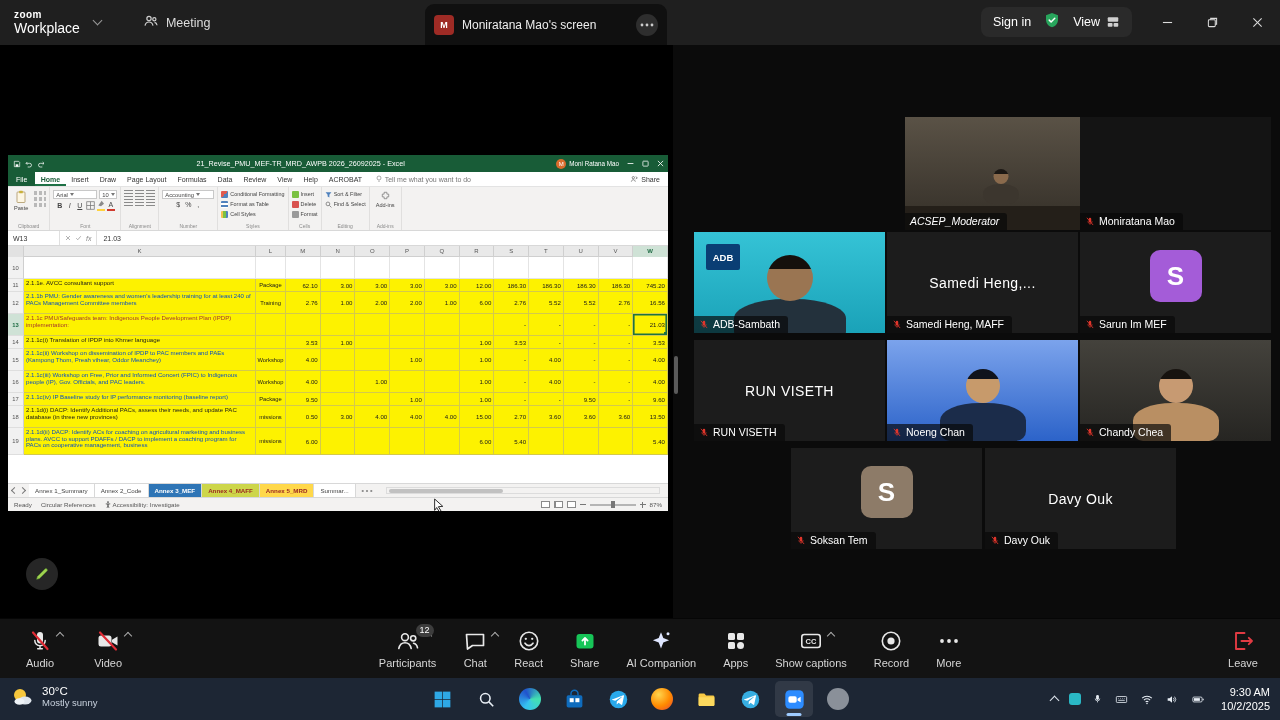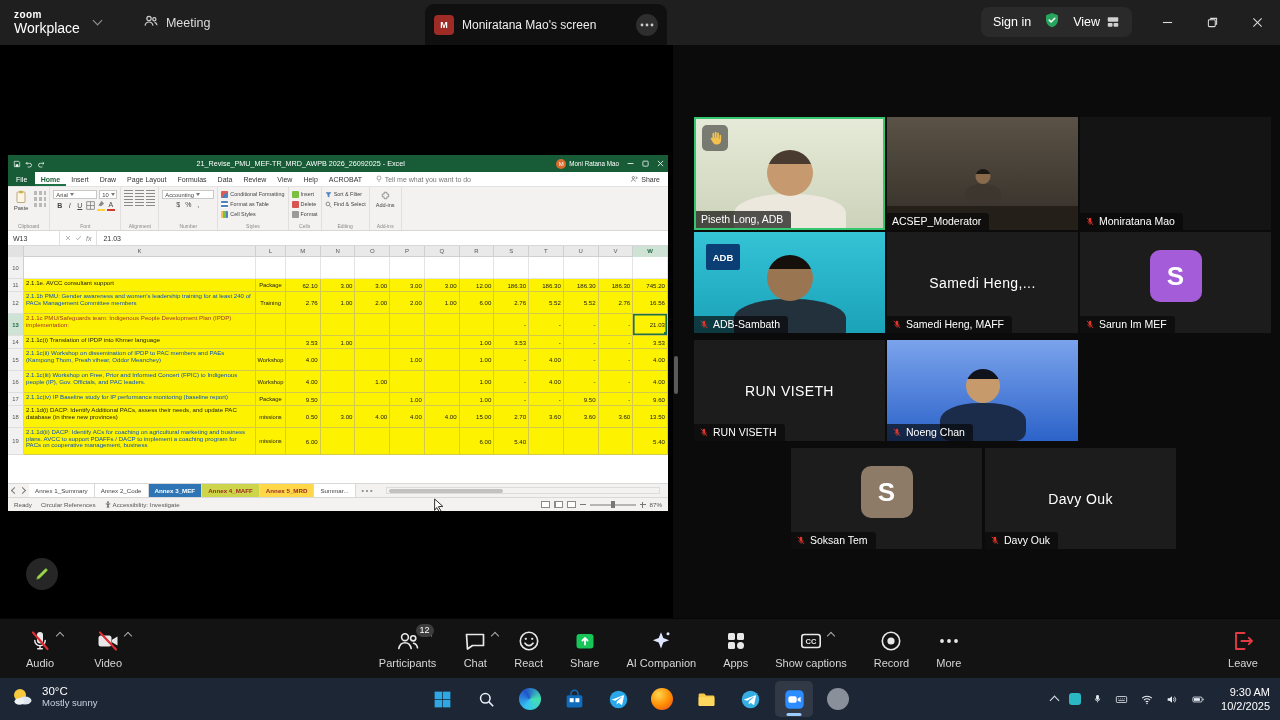--- a/index.html
+++ b/index.html
@@ -681,35 +681,21 @@
   </div>
 
   <div class="cursor">
     <svg width="13" height="15" viewBox="0 0 16 18">
         <path d="M2 1l10 9-5.4.5 3.2 5-2.2 1-3.1-5L2 15z" fill="#fff" stroke="#000" stroke-width="1"></path>
       </svg>
   </div>
 
   <div class="gallery" id="gallery">
     <div class="gal-scroll"></div>
-  <div class="tile activeb" style="left: 21px; top: 72px; width: 191px; height: 113px;">
-        <div class="pwrap" style="background: linear-gradient(rgb(230, 234, 216), rgb(204, 211, 186));">
-          <div class="pbody" style="width: 112px; height: 42px; bottom: -8px; background: rgb(236, 232, 222);"></div>
-          <div class="phead" style="width: 46px; height: 46px; bottom: 32px; background: linear-gradient(rgb(74, 59, 48) 0px, rgb(74, 59, 48) 30%, rgb(198, 154, 110) 30%);"></div>
-        </div>
-        <div class="hand-badge">
-          <svg viewBox="0 0 24 24" width="16" height="16">
-            <path fill="#f2c14e" d="M8.2 12.5V5.6c0-.75.6-1.35 1.35-1.35s1.35.6 1.35 1.35v5.9h.8V3.9c0-.75.6-1.35 1.35-1.35s1.35.6 1.35 1.35v7.6h.8V5.1c0-.75.6-1.35 1.35-1.35s1.35.6 1.35 1.35v7.9h.8V8.3c0-.7.55-1.25 1.25-1.25s1.25.55 1.25 1.25v7.1c0 3.9-2.7 6.5-6.5 6.5-2.9 0-4.6-1.2-6.1-3.7l-2.8-4.6c-.4-.65-.2-1.5.45-1.9.6-.37 1.4-.2 1.85.4l1.6 2.1z"></path>
-          </svg>
-        </div>
-        <div class="tile-name">
-          <span>Piseth Long, ADB</span>
-        </div>
-      </div>
-      <div class="tile" style="left: 214px; top: 72px; width: 191px; height: 113px;">
+      <div class="tile" style="left: 232px; top: 72px; width: 191px; height: 113px; font-style: italic;">
         <div class="pwrap" style="background: linear-gradient(rgb(90, 82, 70), rgb(51, 46, 39));">
           <div class="desk" style="height: 24px;"></div>
           <div class="pbody" style="width: 36px; height: 20px; bottom: 26px; background: rgb(60, 54, 46);"></div>
           <div class="phead" style="width: 15px; height: 15px; bottom: 46px; background: linear-gradient(rgb(28, 24, 20) 0px, rgb(28, 24, 20) 30%, rgb(138, 106, 76) 30%);"></div>
         </div>
         <div class="tile-name">
           <span>ACSEP_Moderator</span>
         </div>
       </div>
       <div class="tile darktile" style="left: 407px; top: 72px; width: 191px; height: 113px;">
@@ -787,20 +773,36 @@
         </div>
         <div class="tile-name">
           <span class="mic">
             <svg viewBox="0 0 24 24" width="10" height="11">
               <path fill="#e0352b" d="M12 14.5a3 3 0 0 0 3-3V6a3 3 0 1 0-6 0v5.5a3 3 0 0 0 3 3z"></path>
               <path d="M6.8 11.5a5.2 5.2 0 0 0 10.4 0M12 16.7v3.2" stroke="#e0352b" stroke-width="1.6" fill="none"></path>
               <line x1="4.5" y1="3" x2="19.5" y2="20.5" stroke="#e0352b" stroke-width="2"></line>
             </svg>
           </span>
           <span>Noeng Chan</span>
+        </div>
+      </div>
+      <div class="tile" style="left: 407px; top: 295px; width: 191px; height: 101px;">
+        <div class="pwrap" style="background: linear-gradient(rgb(68, 66, 60), rgb(38, 37, 34));">
+          <div class="pbody" style="width: 86px; height: 38px; bottom: 0px; background: rgb(185, 143, 99);"></div>
+          <div class="phead" style="width: 34px; height: 34px; bottom: 38px; background: linear-gradient(rgb(23, 19, 15) 0px, rgb(23, 19, 15) 30%, rgb(199, 154, 114) 30%);"></div>
+        </div>
+        <div class="tile-name">
+          <span class="mic">
+            <svg viewBox="0 0 24 24" width="10" height="11">
+              <path fill="#e0352b" d="M12 14.5a3 3 0 0 0 3-3V6a3 3 0 1 0-6 0v5.5a3 3 0 0 0 3 3z"></path>
+              <path d="M6.8 11.5a5.2 5.2 0 0 0 10.4 0M12 16.7v3.2" stroke="#e0352b" stroke-width="1.6" fill="none"></path>
+              <line x1="4.5" y1="3" x2="19.5" y2="20.5" stroke="#e0352b" stroke-width="2"></line>
+            </svg>
+          </span>
+          <span>Chandy Chea</span>
         </div>
       </div>
       <div class="tile" style="left: 118px; top: 403px; width: 191px; height: 101px;">
         <div class="tile-avatar" style="background: rgb(141, 123, 104);">S</div>
         <div class="tile-name">
           <span class="mic">
             <svg viewBox="0 0 24 24" width="10" height="11">
               <path fill="#e0352b" d="M12 14.5a3 3 0 0 0 3-3V6a3 3 0 1 0-6 0v5.5a3 3 0 0 0 3 3z"></path>
               <path d="M6.8 11.5a5.2 5.2 0 0 0 10.4 0M12 16.7v3.2" stroke="#e0352b" stroke-width="1.6" fill="none"></path>
               <line x1="4.5" y1="3" x2="19.5" y2="20.5" stroke="#e0352b" stroke-width="2"></line>

